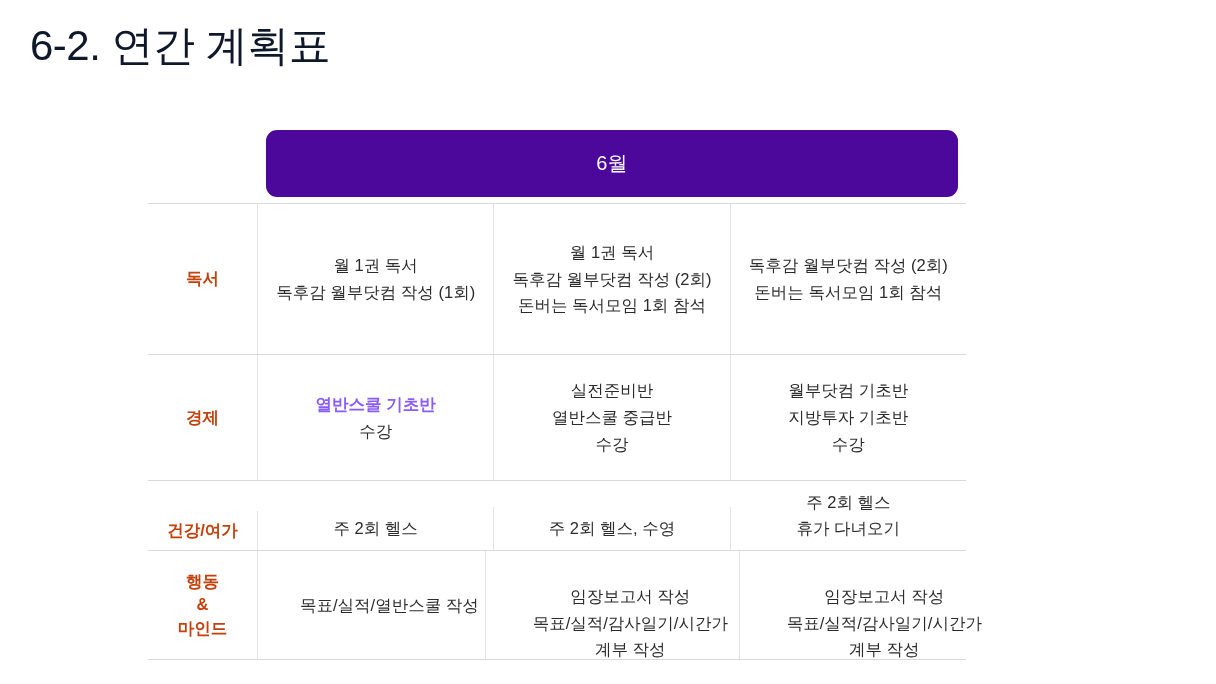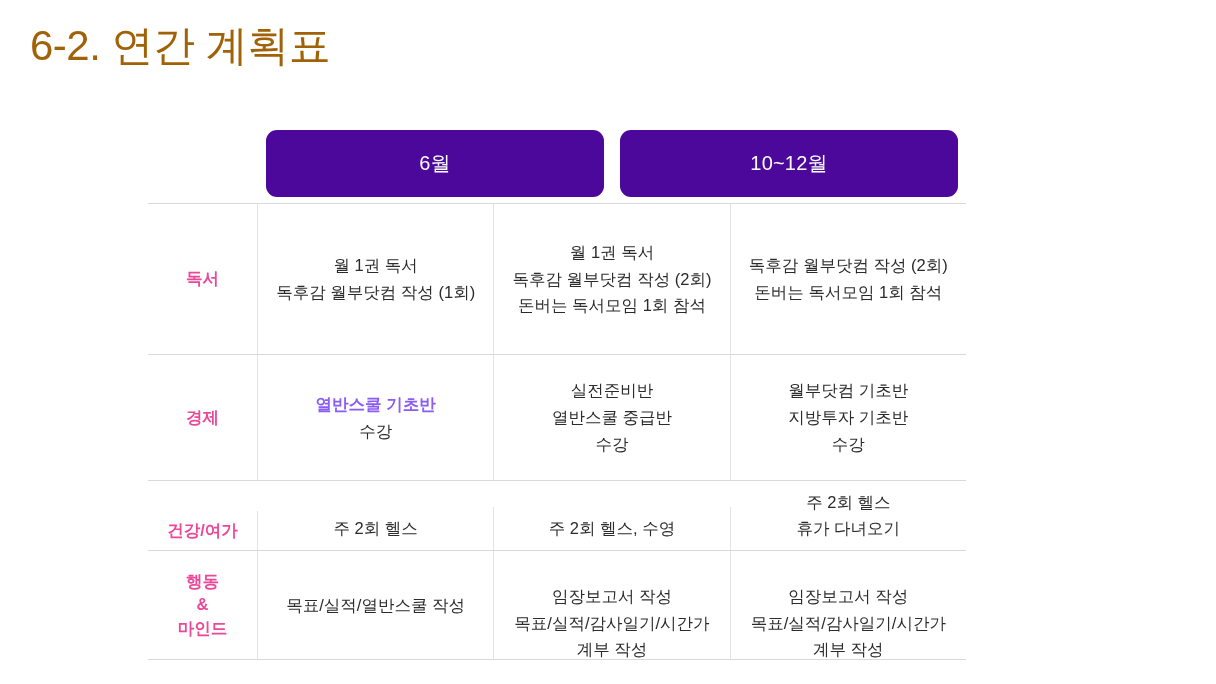--- a/index.html
+++ b/index.html
@@ -17,21 +17,21 @@
   }
 
   
   .slide-title {
     position: absolute;
     left: 30px;
     top: 18px;
     font-size: 42px;
     font-weight: 400;
     letter-spacing: -0.5px;
-    color: #a16207;
+    color: #0f172a;
     white-space: nowrap;
   }
 
   
   .plan-table {
     position: absolute;
     left: 148px;
     top: 130px;
     width: 818px;
   }
@@ -91,33 +91,33 @@
     color: #2b2b2b;
     border-right: 1.5px solid #E3E3E3;
   }
   .t-cell:last-child { border-right: none; }
 
   .t-cell.label-col {
     width: 110px;
     flex: 0 0 110px;
     font-weight: bold;
     font-size: 16.5px;
-    color: #ec4899;
+    color: #c2410c;
     border-right: 1.5px solid #E3E3E3;
     line-height: 1.42;
   }
   .t-cell.data-col {
     flex: 1 1 0;
   }
 
   
   .row-reading   { height: 150px; }
   .row-economy   { height: 125px; }
   .row-health    { height: 69px; align-items: flex-end;  }
-  .row-action    { height: 108px; }
+  .row-action    { height: 108px; gap: 36px; }
 
   .cell-lines { display: block; }
   .cell-lines > span { display: block; white-space: pre; }
 
   
   .cell-wrap > span { display: block; white-space: normal; }
   .cell-wrap { width: 205px; margin-top: 36px; }
 
   .accent-red {
     color: #8b5cf6;
@@ -132,23 +132,20 @@
 <div class="plan-table">
 
   <div class="head-row">
     <div class="head-cell label-col"></div>
 
     <div class="head-cell month-col">
       <div class="pill">6월</div>
     </div>
 
 
-    <div class="head-cell month-col">
-      <div class="pill">10~12월</div>
-    </div>
   </div>
 
   <div class="body-rows">
 
     <div class="t-row row-reading">
       <div class="t-cell label-col">독서</div>
 
       <div class="t-cell data-col">
         <span class="cell-lines">
           <span>월 1권 독서</span>

